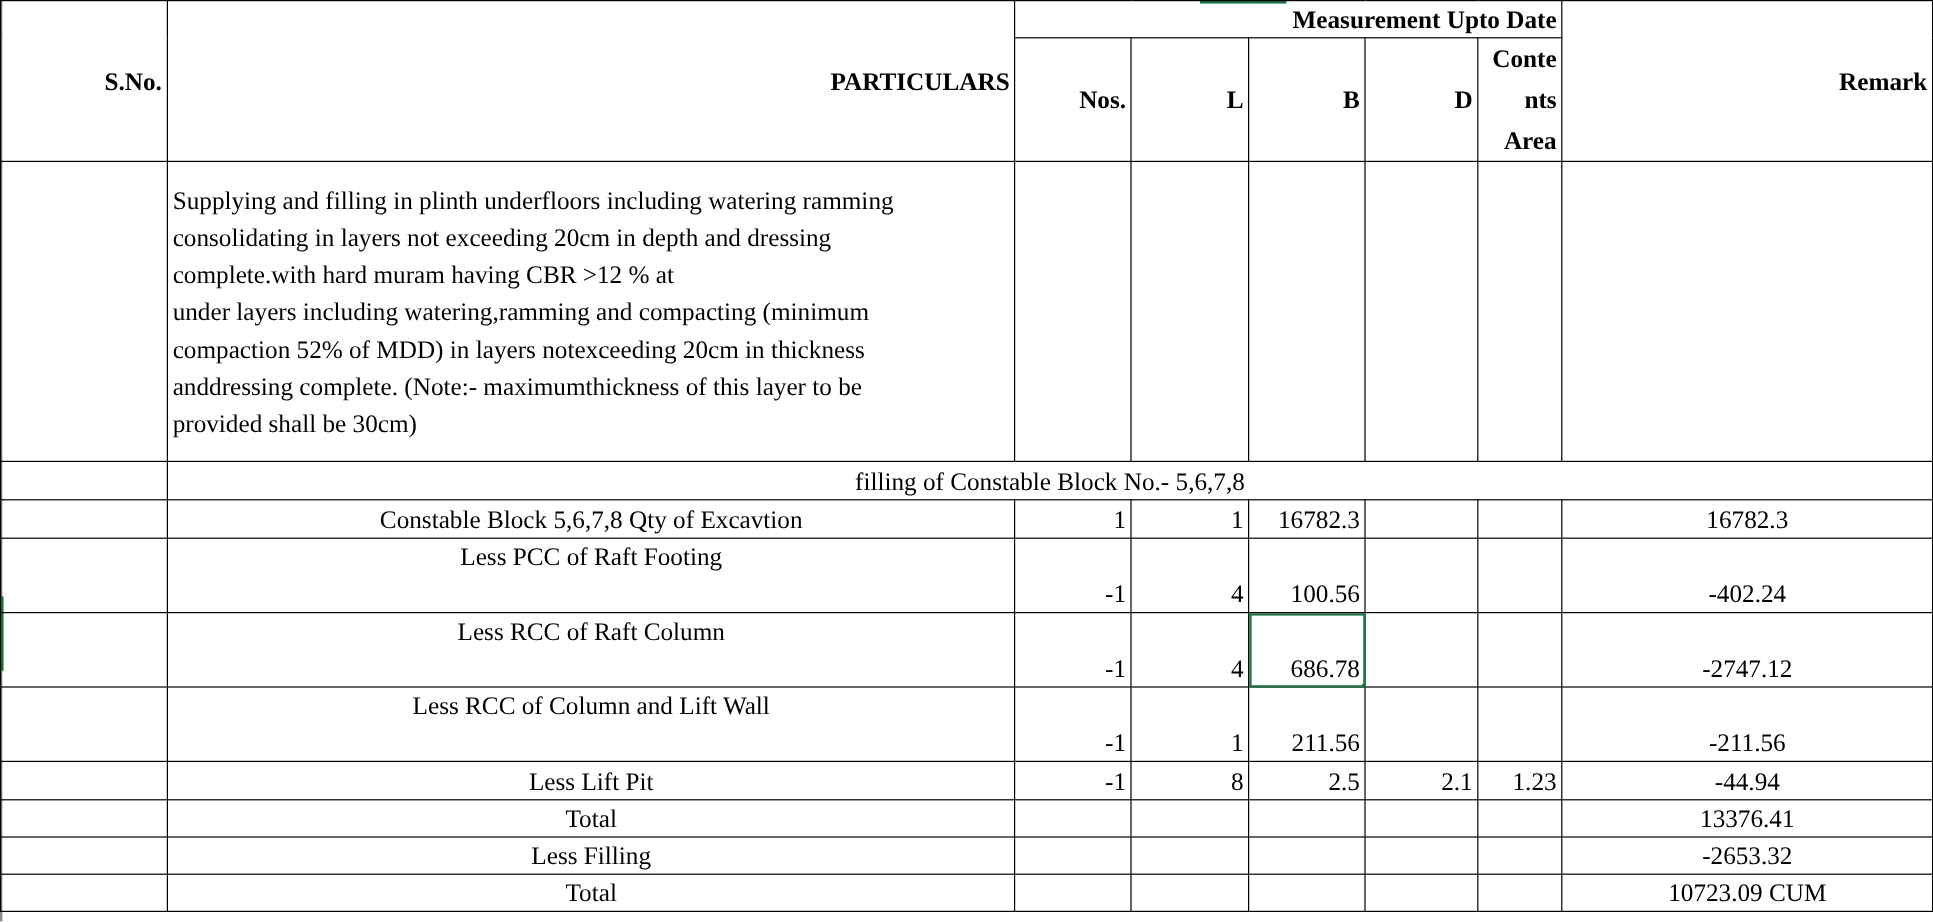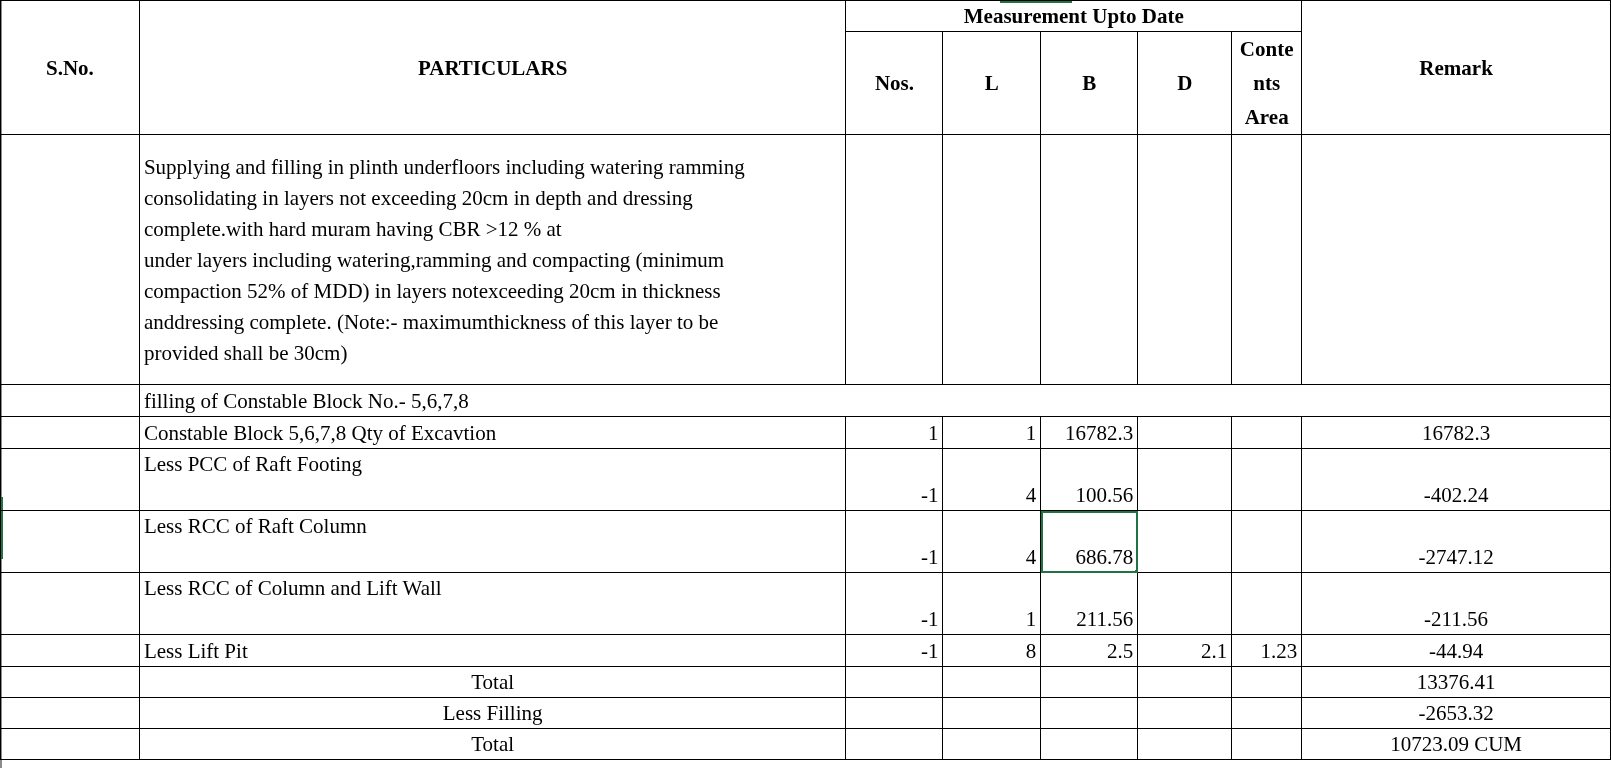--- a/index.html
+++ b/index.html
@@ -6,26 +6,26 @@
     body { width: 1611px; height: 768px; overflow: hidden; position: relative; }
     .sheet {
       position: absolute; left: 0; top: 0;
       border-collapse: collapse; table-layout: fixed;
       font-family: "Liberation Serif", serif; font-size: 21px; color: #000;
     }
     .sheet td {
       border: 1.5px solid #000; padding: 0 4px; overflow: hidden;
       white-space: nowrap; line-height: 30px;
     }
-    .sheet .hdr { font-weight: bold; text-align: center; vertical-align: middle; font-size: 21px; }
+    .sheet .hdr { font-weight: bold; text-align: right; vertical-align: middle; font-size: 21px; }
     .sheet .hdr-small { line-height: 34px; white-space: normal; }
     .sheet .desc { white-space: normal; vertical-align: top; line-height: 31px; padding-top: 17px; }
     .num { text-align: right; vertical-align: bottom; }
     .ctr { text-align: center; vertical-align: bottom; }
-    .left { text-align: left; vertical-align: top; }
+    .left { text-align: center; vertical-align: top; }
     .selected { outline: 2px solid #217346; outline-offset: -2px; position: relative; }
     .handle { position: absolute; right: -3px; bottom: -3px; width: 5px; height: 5px; background: #217346; }
     .top-strip { position: absolute; left: 1000px; top: 0; width: 72px; height: 3px; background: #217346; }
     .row-marker { position: absolute; left: 0; top: 497px; width: 3px; height: 62px; background: #217346; }
     .left-edge { position: absolute; left: 0; top: 0; width: 2px; height: 768px; background: #8c8c8c; }
   </style>
 </head>
 <body>
 
 <div class="left-edge"></div>

